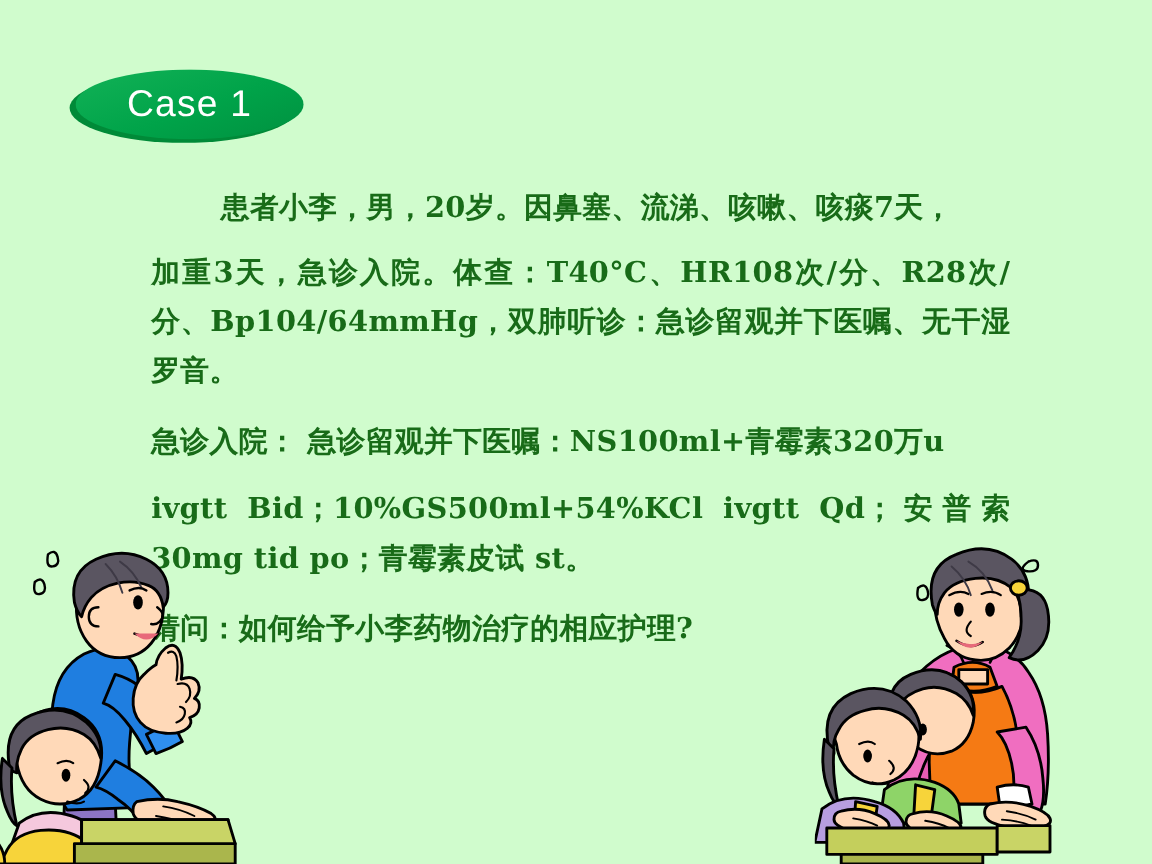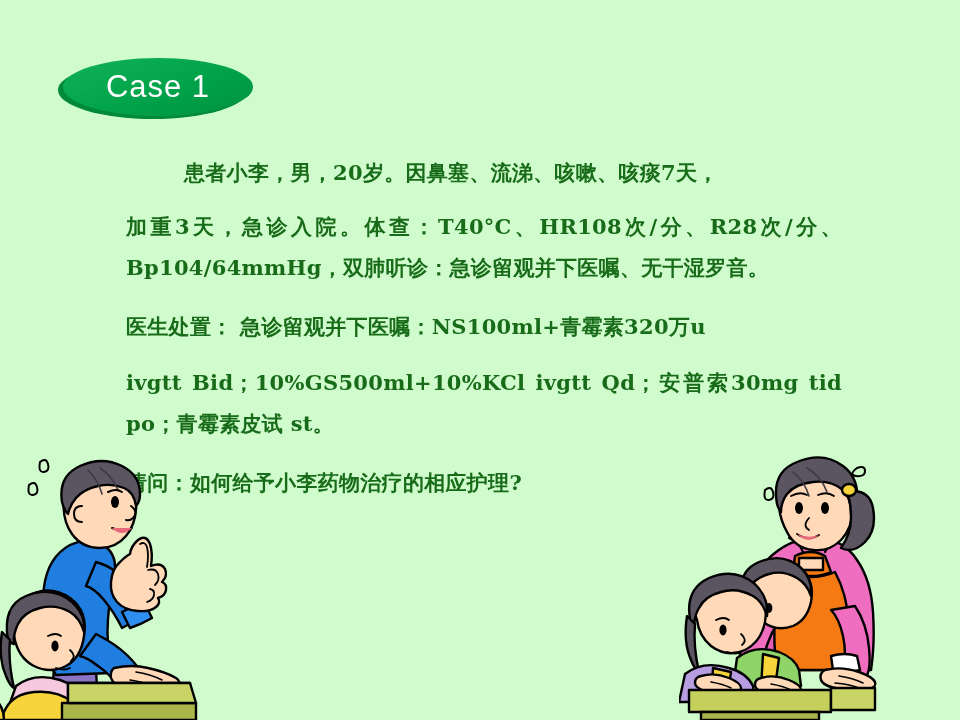--- a/index.html
+++ b/index.html
@@ -66,21 +66,21 @@
 
   
   #body-text {
     position: absolute;
     left: 126px;
     top: 152px;
     width: 716px;
     color: #186b18;
     font-family: "DejaVu Serif", "Liberation Serif", serif;
     font-weight: bold;
-    font-size: 21px;
+    font-size: 24px;
   }
   #body-text p {
     margin: 0;
     line-height: 41px;
     text-align: justify;
     text-justify: inter-ideograph;
     letter-spacing: 0.3px;
   }
   #body-text p.p-hist {
     text-indent: 58px;
@@ -115,22 +115,22 @@
 
   <div id="case-badge">
     <div class="shadow"></div>
     <div class="body"></div>
     <div class="label">Case 1</div>
   </div>
 
   <div id="body-text">
     <p class="p-hist">患者小李，男，20岁。因鼻塞、流涕、咳嗽、咳痰7天，</p>
     <p class="p-exam">加重3天，急诊入院。体查：T40°C、HR108次/分、R28次/分、Bp104/64mmHg，双肺听诊：急诊留观并下医嘱、无干湿罗音。</p>
-    <p class="p-order-head">医生处置： 急诊留观并下医嘱：NS100ml+青霉素320万u</p>
-    <p class="p-order-body">ivgtt Bid；10%GS500ml+10%KCl ivgtt Qd；安普索30mg tid po；青霉素皮试 st。</p>
+    <p class="p-order-head">急诊入院： 急诊留观并下医嘱：NS100ml+青霉素320万u</p>
+    <p class="p-order-body">ivgtt Bid；10%GS500ml+54%KCl ivgtt Qd；安普索30mg tid po；青霉素皮试 st。</p>
     <p class="p-question">请问：如何给予小李药物治疗的相应护理?</p>
   </div>
 
   <div class="figure" id="figure-left">
     <svg width="215" height="280" viewBox="0 0 215 280" xmlns="http://www.w3.org/2000/svg">
       <g stroke="#000" stroke-width="2.4" stroke-linejoin="round" stroke-linecap="round">
 
         <path d="M40 22 q6 -5 8 2 q2 7 -4 8 q-6 1 -4 -10" fill="none" stroke-width="2"></path>
         <path d="M29 45 q6 -5 8 2 q2 7 -4 8 q-6 1 -4 -10" fill="none" stroke-width="2"></path>
 

